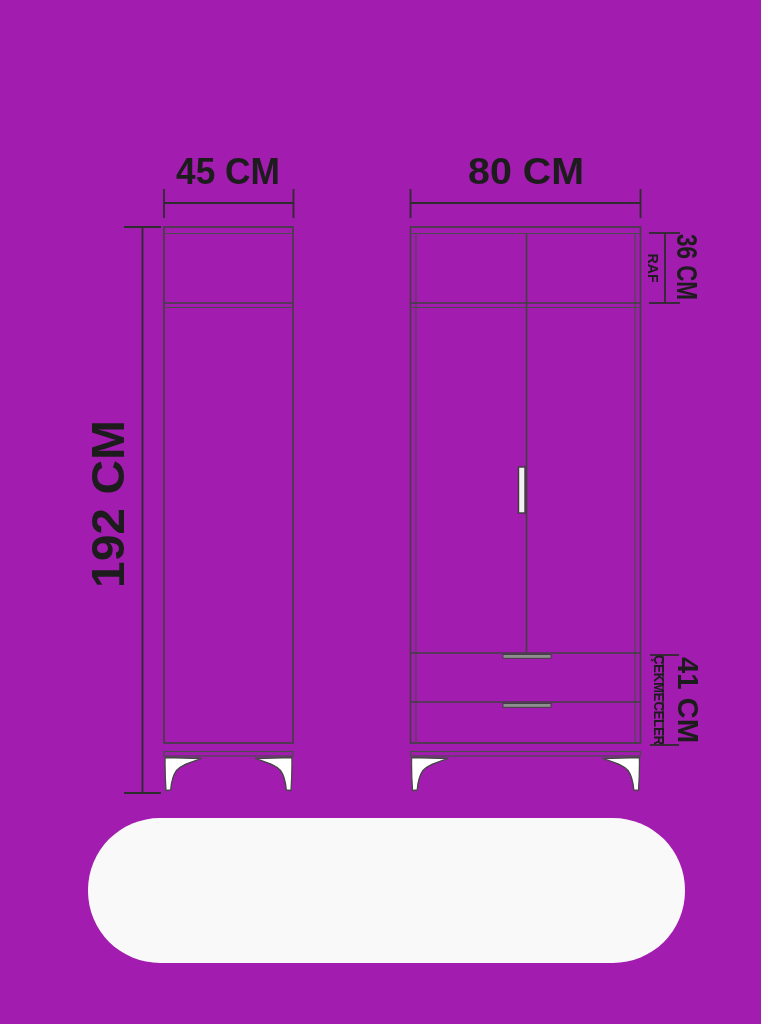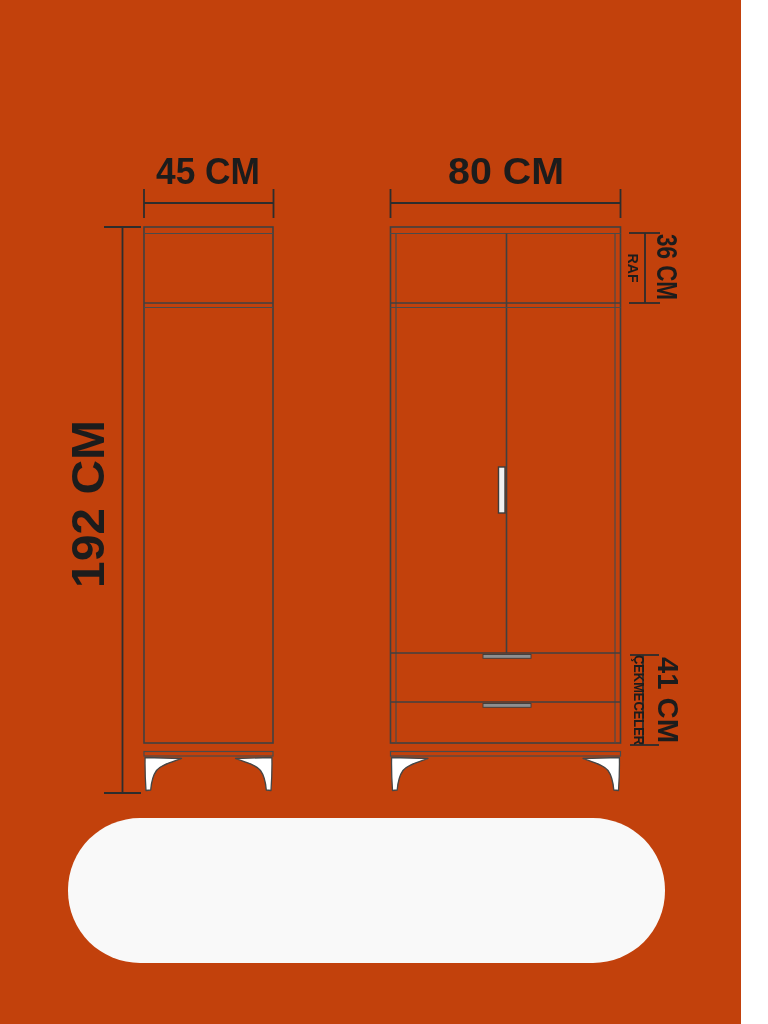--- a/index.html
+++ b/index.html
@@ -4,22 +4,23 @@
 <style>
   html, body {
     margin: 0;
     padding: 0;
     background: #ffffff;
   }
   .canvas {
     position: relative;
     width: 741px;
     height: 1024px;
-    background: #c2410c;
+    background: #a21caf;
     overflow: hidden;
+    padding-left: 20px;
   }
   svg { display: block; }
   .ln   { stroke: #404040; stroke-width: 1.6; fill: none; }
   .ln-thin { stroke: #4a4a4a; stroke-width: 1.2; fill: none; }
   .dim  { stroke: #2d2d2d; stroke-width: 1.8; fill: none; }
   .lbl {
     font-family: "Liberation Sans", "DejaVu Sans", sans-serif;
     font-weight: 700;
     fill: #1c1c1c;
     letter-spacing: 0px;

